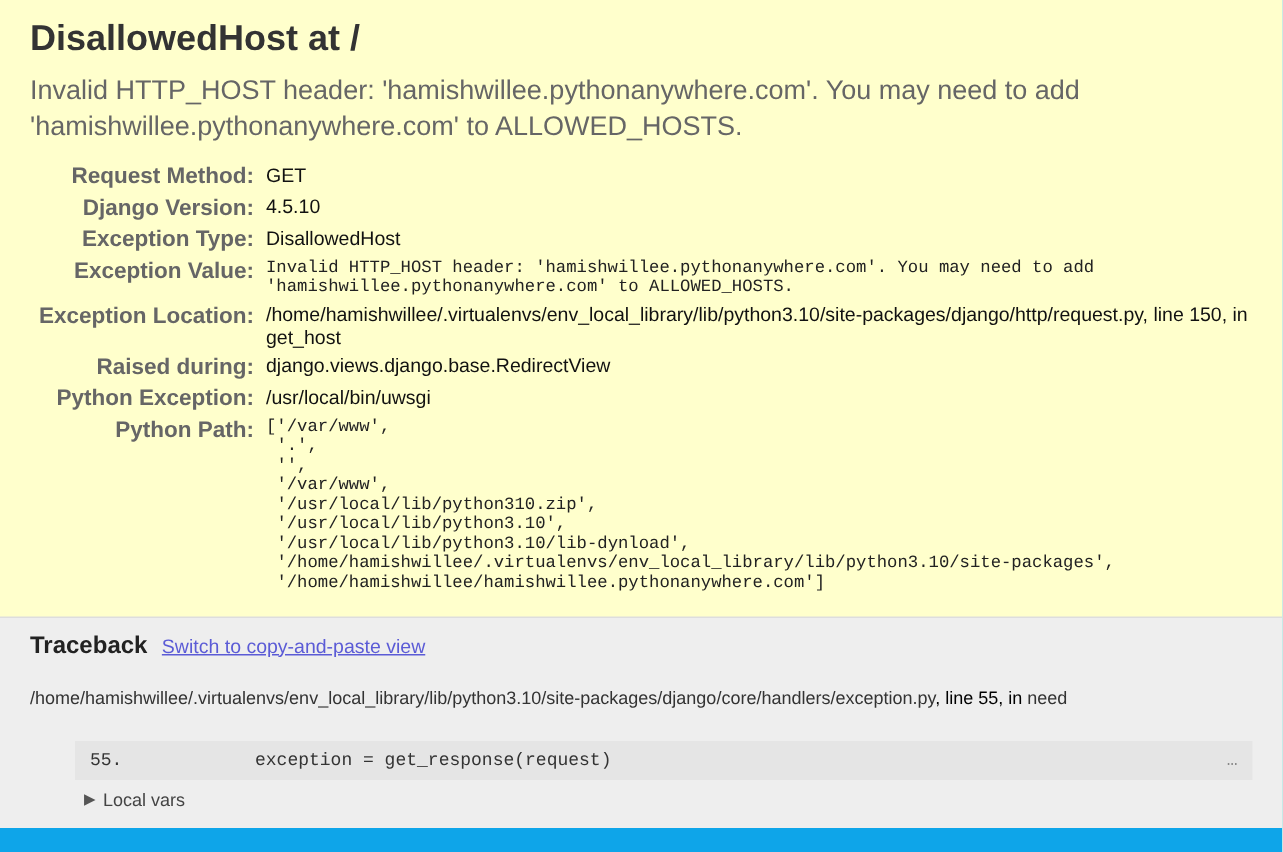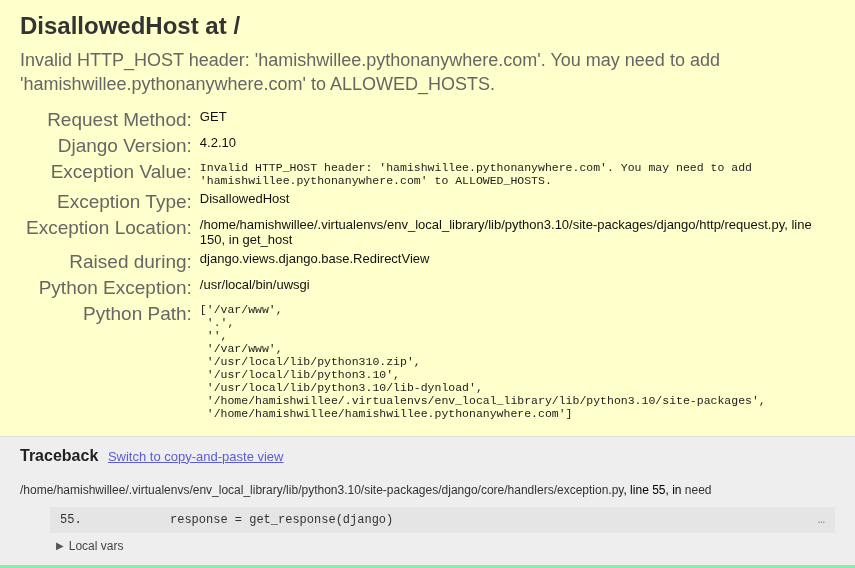--- a/index.html
+++ b/index.html
@@ -1,18 +1,18 @@
 <!DOCTYPE html>
 <html><head>
   <meta charset="utf-8">
   <style>
     * { margin: 0; padding: 0; box-sizing: border-box; }
     html, body { font-family: Arial, Helvetica, sans-serif; font-size: 13px; height: 100%; }
     body { display: flex; }
-    .content { flex: 1; overflow-y: scroll; background: #86efac; }
+    .content { flex: 1; overflow-y: scroll; background: #0ea5e9; }
     .summary {
       background: #ffffcc;
       padding: 12px 20px 14px 20px;
       border-bottom: 1px solid #ddd;
     }
     .summary h1 {
       font-size: 24px;
       font-weight: bold;
       color: #333;
       margin-bottom: 8px;
@@ -24,25 +24,25 @@
       line-height: 1.35;
       margin-bottom: 10px;
     }
     table.meta {
       border-collapse: collapse;
       margin-left: 6px;
     }
     table.meta th {
       text-align: right;
       color: #666;
-      font-weight: normal;
+      font-weight: bold;
       padding: 2px 8px 2px 0;
       vertical-align: top;
       white-space: nowrap;
-      font-size: 19px;
+      font-size: 15px;
     }
     table.meta td {
       padding: 2px 0;
       vertical-align: top;
       font-size: 13px;
       color: #111;
     }
     table.meta td pre, table.meta td code {
       font-family: "Courier New", monospace;
       font-size: 11.5px;
@@ -75,21 +75,21 @@
       margin-top: 16px;
       font-size: 12px;
       color: #333;
       line-height: 1.5;
     }
     .frame-file .lineno {
       color: #000;
     }
     .codeblock {
       background: #e5e5e5;
-      margin-top: 8px;
+      margin-top: 20px;
       padding: 6px 10px;
       font-family: "Courier New", monospace;
       font-size: 12px;
       display: flex;
       align-items: center;
       margin-left: 30px;
     }
     .codeblock .ln {
       width: 110px;
       color: #333;
@@ -132,31 +132,31 @@
     <h2>Invalid HTTP_HOST header: 'hamishwillee.pythonanywhere.com'. You may need to add 'hamishwillee.pythonanywhere.com' to ALLOWED_HOSTS.</h2>
 
     <table class="meta">
       <tbody>
           <tr>
         <th>Request Method:</th>
         <td>GET</td>
       </tr>
       <tr>
         <th>Django Version:</th>
-        <td>4.2.10</td>
+        <td>4.5.10</td>
+      </tr>
+      <tr>
+        <th>Exception Type:</th>
+        <td>DisallowedHost</td>
       </tr>
       <tr>
         <th>Exception Value:</th>
         <td>
               <pre class="nowrap-code">Invalid HTTP_HOST header: 'hamishwillee.pythonanywhere.com'. You may need to add 'hamishwillee.pythonanywhere.com' to ALLOWED_HOSTS.</pre>
             </td>
-      </tr>
-      <tr>
-        <th>Exception Type:</th>
-        <td>DisallowedHost</td>
       </tr>
       <tr>
         <th>Exception Location:</th>
         <td>/home/hamishwillee/.virtualenvs/env_local_library/lib/python3.10/site-packages/django/http/request.py, line 150, in get_host</td>
       </tr>
       <tr>
         <th>Raised during:</th>
         <td>django.views.django.base.RedirectView</td>
       </tr>
       <tr>
@@ -184,21 +184,21 @@
   <div class="traceback">
     <h2>Traceback</h2>
     <a class="switch">Switch to copy-and-paste view</a>
 
     <div class="frame-file">
       <span>/home/hamishwillee/.virtualenvs/env_local_library/lib/python3.10/site-packages/django/core/handlers/exception.py</span><span class="lineno">, line 55, in </span><span>need</span>
     </div>
 
     <div class="codeblock">
       <span class="ln">55.</span>
-      <span class="code">response = get_response(django)</span>
+      <span class="code">exception = get_response(request)</span>
       <span class="dots">…</span>
     </div>
 
     <div class="localvars">
       <span class="tri">▶</span>
       <span>Local vars</span>
     </div>
   </div>
 
 </div>

